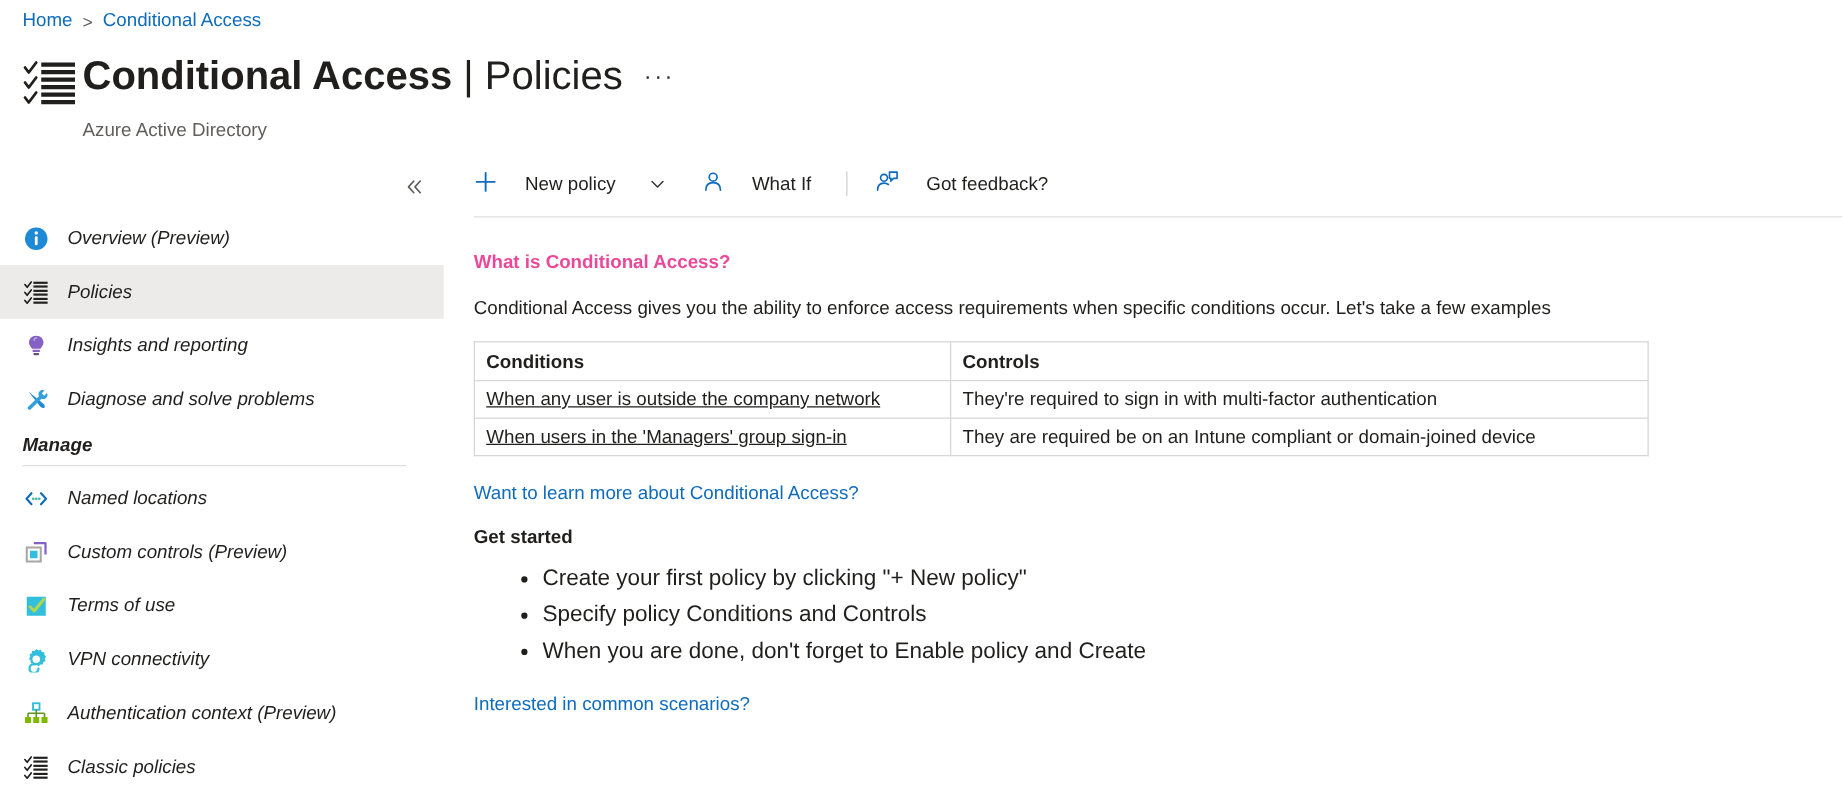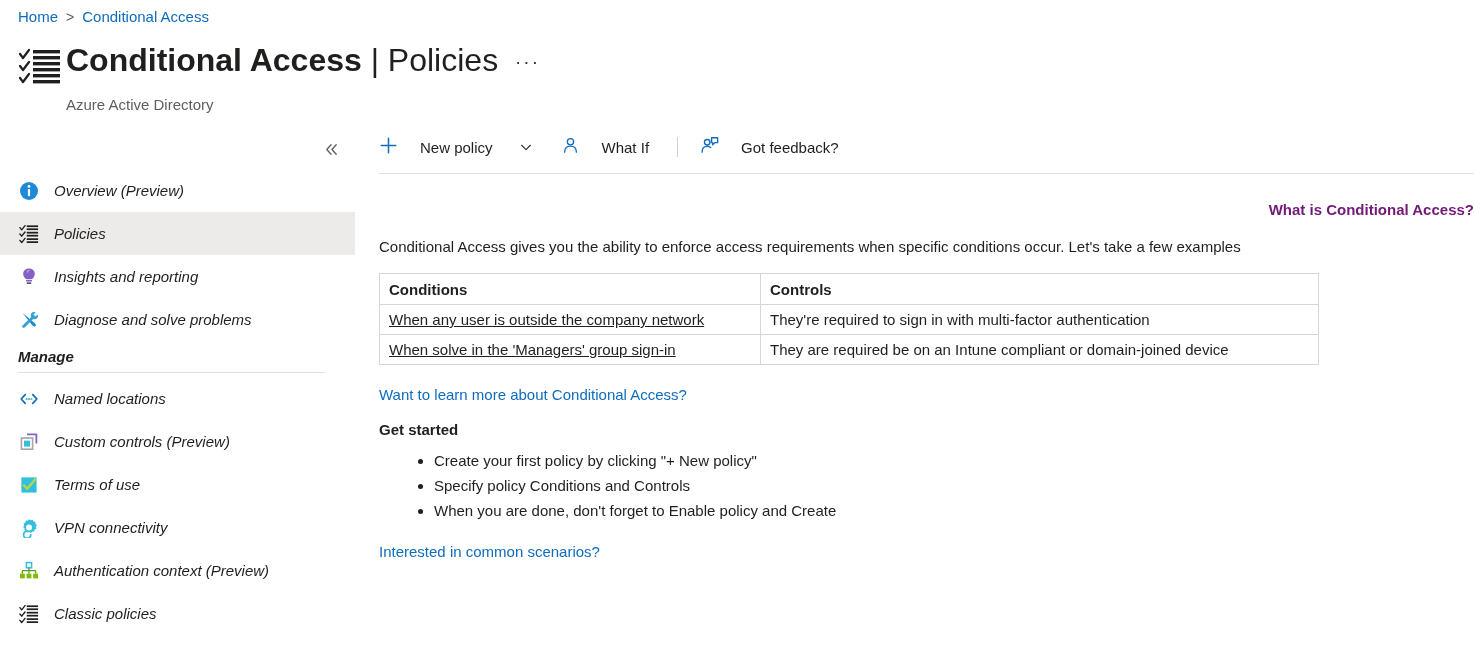--- a/index.html
+++ b/index.html
@@ -75,21 +75,21 @@
   .toolbar { display: flex; align-items: center; height: 38px; }
   .tb-btn {
     display: flex; align-items: center; gap: 22px;
     font-size: 15px; color: #201f1e; cursor: pointer;
     padding: 3px 6px 3px 0; margin-right: 22px;
   }
   .tb-btn .chev { margin-left: 4px; display:flex; }
   .tb-sep { width: 1px; height: 20px; background: #d2d0ce; margin: 0 22px 0 0; }
   .tb-rule { height: 1px; background: #e1dfdd; width: 1095px; margin-top: 7px; }
 
-  .h2 { font-size: 15px; font-weight: 700; color: #701a75; margin-top: 27px; text-align: right; }
+  .h2 { font-size: 15px; font-weight: 700; color: #ec4899; margin-top: 27px; }
   .para { font-size: 15px; color: #201f1e; margin-top: 20px; }
 
   table.info {
     border-collapse: collapse; margin-top: 18px; table-layout: fixed;
     width: 940px;
   }
   table.info td {
     border: 1px solid #d6d6d6; padding: 6px 9px;
     font-size: 15px; color: #201f1e; height: 30px; vertical-align: middle;
   }
@@ -99,21 +99,21 @@
     font-size: 15px; font-weight: 700; color: #201f1e; height: 31px;
   }
   table.info th.c1 { width: 381px; }
 
   .link {
     display: inline-block; color: #0f6cbd; font-size: 15px; cursor: pointer;
   }
   .link-learn { margin-top: 21px; }
   .h3 { font-size: 15px; font-weight: 700; color: #201f1e; margin-top: 17px; }
   ul.steps { margin: 14px 0 0 0; padding-left: 55px; }
-  ul.steps li { font-size: 15px; color: #201f1e; margin-bottom: 8px; }
+  ul.steps li { font-size: 18px; color: #201f1e; margin-bottom: 8px; }
   .link-scenarios { margin-top: 16px; }
 </style>
 </head>
 <body>
 
 <div class="page">
 
   <div class="breadcrumb">
     <span class="crumb-link">Home</span>
     <span class="crumb-sep">&gt;</span>
@@ -342,21 +342,21 @@
           <th class="c1">Conditions</th>
           <th>Controls</th>
         </tr>
       </thead>
       <tbody>
         <tr>
           <td class="c1">When any user is outside the company network</td>
           <td>They're required to sign in with multi-factor authentication</td>
         </tr>
         <tr>
-          <td class="c1">When solve in the 'Managers' group sign-in</td>
+          <td class="c1">When users in the 'Managers' group sign-in</td>
           <td>They are required be on an Intune compliant or domain-joined device</td>
         </tr>
       </tbody>
     </table>
 
     <div class="link link-learn">Want to learn more about Conditional Access?</div>
 
     <div class="h3">Get started</div>
 
     <ul class="steps">

